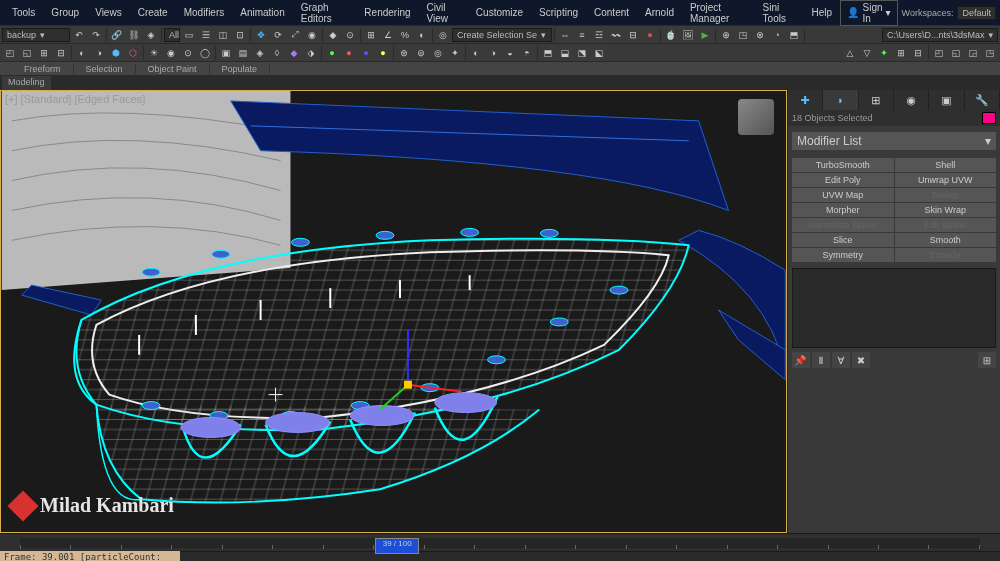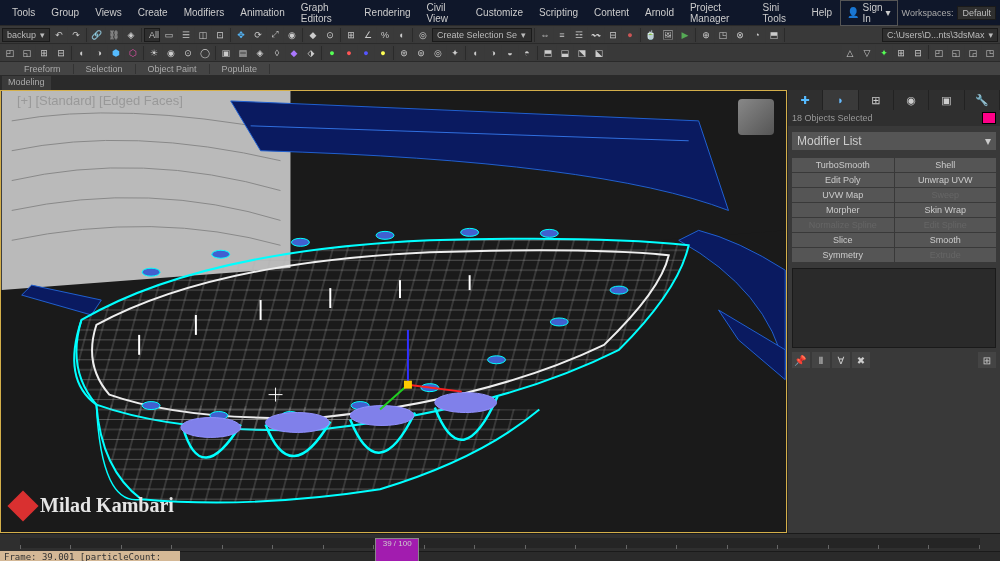--- a/index.html
+++ b/index.html
@@ -17,41 +17,41 @@
 .tool-sep { width: 1px; height: 14px; background: #2a2a2a; margin: 0 1px; }
 
 .ribbon { background: #444; height: 14px; display: flex; align-items: center; padding: 0 12px; border-bottom: 1px solid #2a2a2a; }
 .ribbon-tab { padding: 0 12px; font-size: 9px; color: #aaa; border-right: 1px solid #333; }
 
 .tab-strip { background: #2a2a2a; height: 14px; display: flex; padding-left: 2px; }
 .tab { background: #3a3a3a; padding: 1px 6px; font-size: 9px; border-right: 1px solid #2a2a2a; color: #aaa; }
 
 .main { display: flex; height: 443px; }
 .viewport { flex: 1; background: #1a1a1a; position: relative; border: 1px solid #d4af4a; }
-.viewport-label { position: absolute; top: 2px; left: 16px; font-size: 13px; color: #999; z-index: 5; }
+.viewport-label { position: absolute; top: 2px; left: 4px; font-size: 11px; color: #999; z-index: 5; }
 .viewcube { position: absolute; top: 8px; right: 12px; width: 36px; height: 36px; background: linear-gradient(135deg, #888, #555); border-radius: 4px; z-index: 5; }
 .viewport-content { width: 100%; height: 100%; }
 
 .command-panel { width: 213px; background: #393939; border-left: 1px solid #222; display: flex; flex-direction: column; }
 .cmd-tabs { display: flex; background: #2f2f2f; height: 20px; }
 .cmd-tab { flex: 1; display: flex; align-items: center; justify-content: center; border-right: 1px solid #222; cursor: pointer; font-size: 11px; }
 .cmd-tab.active { background: #3a3a3a; }
 .selection-info { background: #2f2f2f; padding: 2px 4px; font-size: 9px; color: #999; display: flex; align-items: center; justify-content: space-between; }
 .color-swatch { width: 14px; height: 12px; background: #ff0088; border: 1px solid #000; }
 .modifier-list { background: #555; padding: 2px 5px; font-size: 12px; margin: 6px 4px; display: flex; justify-content: space-between; align-items: center; }
 .mod-buttons { display: grid; grid-template-columns: 1fr 1fr; gap: 1px; padding: 2px 4px; }
 .mod-btn { background: #555; padding: 2px 0; text-align: center; font-size: 9px; cursor: pointer; color: #ccc; }
 .mod-btn.disabled { color: #666; }
 .mod-stack { background: #2a2a2a; margin: 4px; height: 80px; border: 1px solid #1a1a1a; }
 .pin-row { display: flex; gap: 2px; padding: 0 4px; align-items: center; }
 .pin-btn { width: 18px; height: 16px; background: #444; display: flex; align-items: center; justify-content: center; font-size: 10px; }
 
 .timeline { background: #2f2f2f; height: 18px; position: relative; border-top: 1px solid #1a1a1a; }
 .timeline-track { position: absolute; left: 20px; right: 20px; top: 4px; height: 10px; background: #252525; }
-.timeline-marker { position: absolute; top: 0; width: 44px; height: 24px; background: #a21caf; border: 1px solid #888; font-size: 8px; text-align: center; color: #ccc; }
+.timeline-marker { position: absolute; top: 0; width: 44px; height: 16px; background: #1d4ed8; border: 1px solid #888; font-size: 8px; text-align: center; color: #ccc; }
 .timeline-ticks { position: absolute; left: 20px; right: 20px; bottom: 0; height: 6px; display: flex; justify-content: space-between; }
 .tick { width: 1px; height: 4px; background: #666; }
 
 .statusbar { background: #393939; height: 18px; display: flex; align-items: center; padding: 0 4px; gap: 6px; font-size: 9px; border-top: 1px solid #222; }
 .status-selection { color: #bbb; padding-left: 130px; }
 .coord-group { display: flex; gap: 2px; align-items: center; margin-left: auto; }
 .coord-input { background: #2a2a2a; border: 1px solid #1a1a1a; padding: 1px 3px; font-size: 9px; color: #bbb; width: 50px; }
 .playback { display: flex; gap: 1px; }
 .play-btn { width: 16px; height: 14px; background: #444; display: flex; align-items: center; justify-content: center; font-size: 8px; }
 .autokey-btn { background: #444; padding: 1px 6px; font-size: 9px; }
@@ -90,21 +90,21 @@
       <span>▾</span>
     </div>
     <span class="workspace-label">Workspaces:</span>
     <span class="dropdown">
         <span>Default</span>
       </span>
   </div>
 </div>
 
 <div class="toolbar-row">
-  <div class="dropdown" style="width:48px">
+  <div class="dropdown" style="width:68px">
       <span>backup</span>
       <span>▾</span>
     </div>
   <span class="tool-icon">↶</span>
   <span class="tool-icon">↷</span>
   <span class="tool-sep"></span>
   <span class="tool-icon">🔗</span>
   <span class="tool-icon">⛓</span>
   <span class="tool-icon">◈</span>
   <span class="tool-sep"></span>

